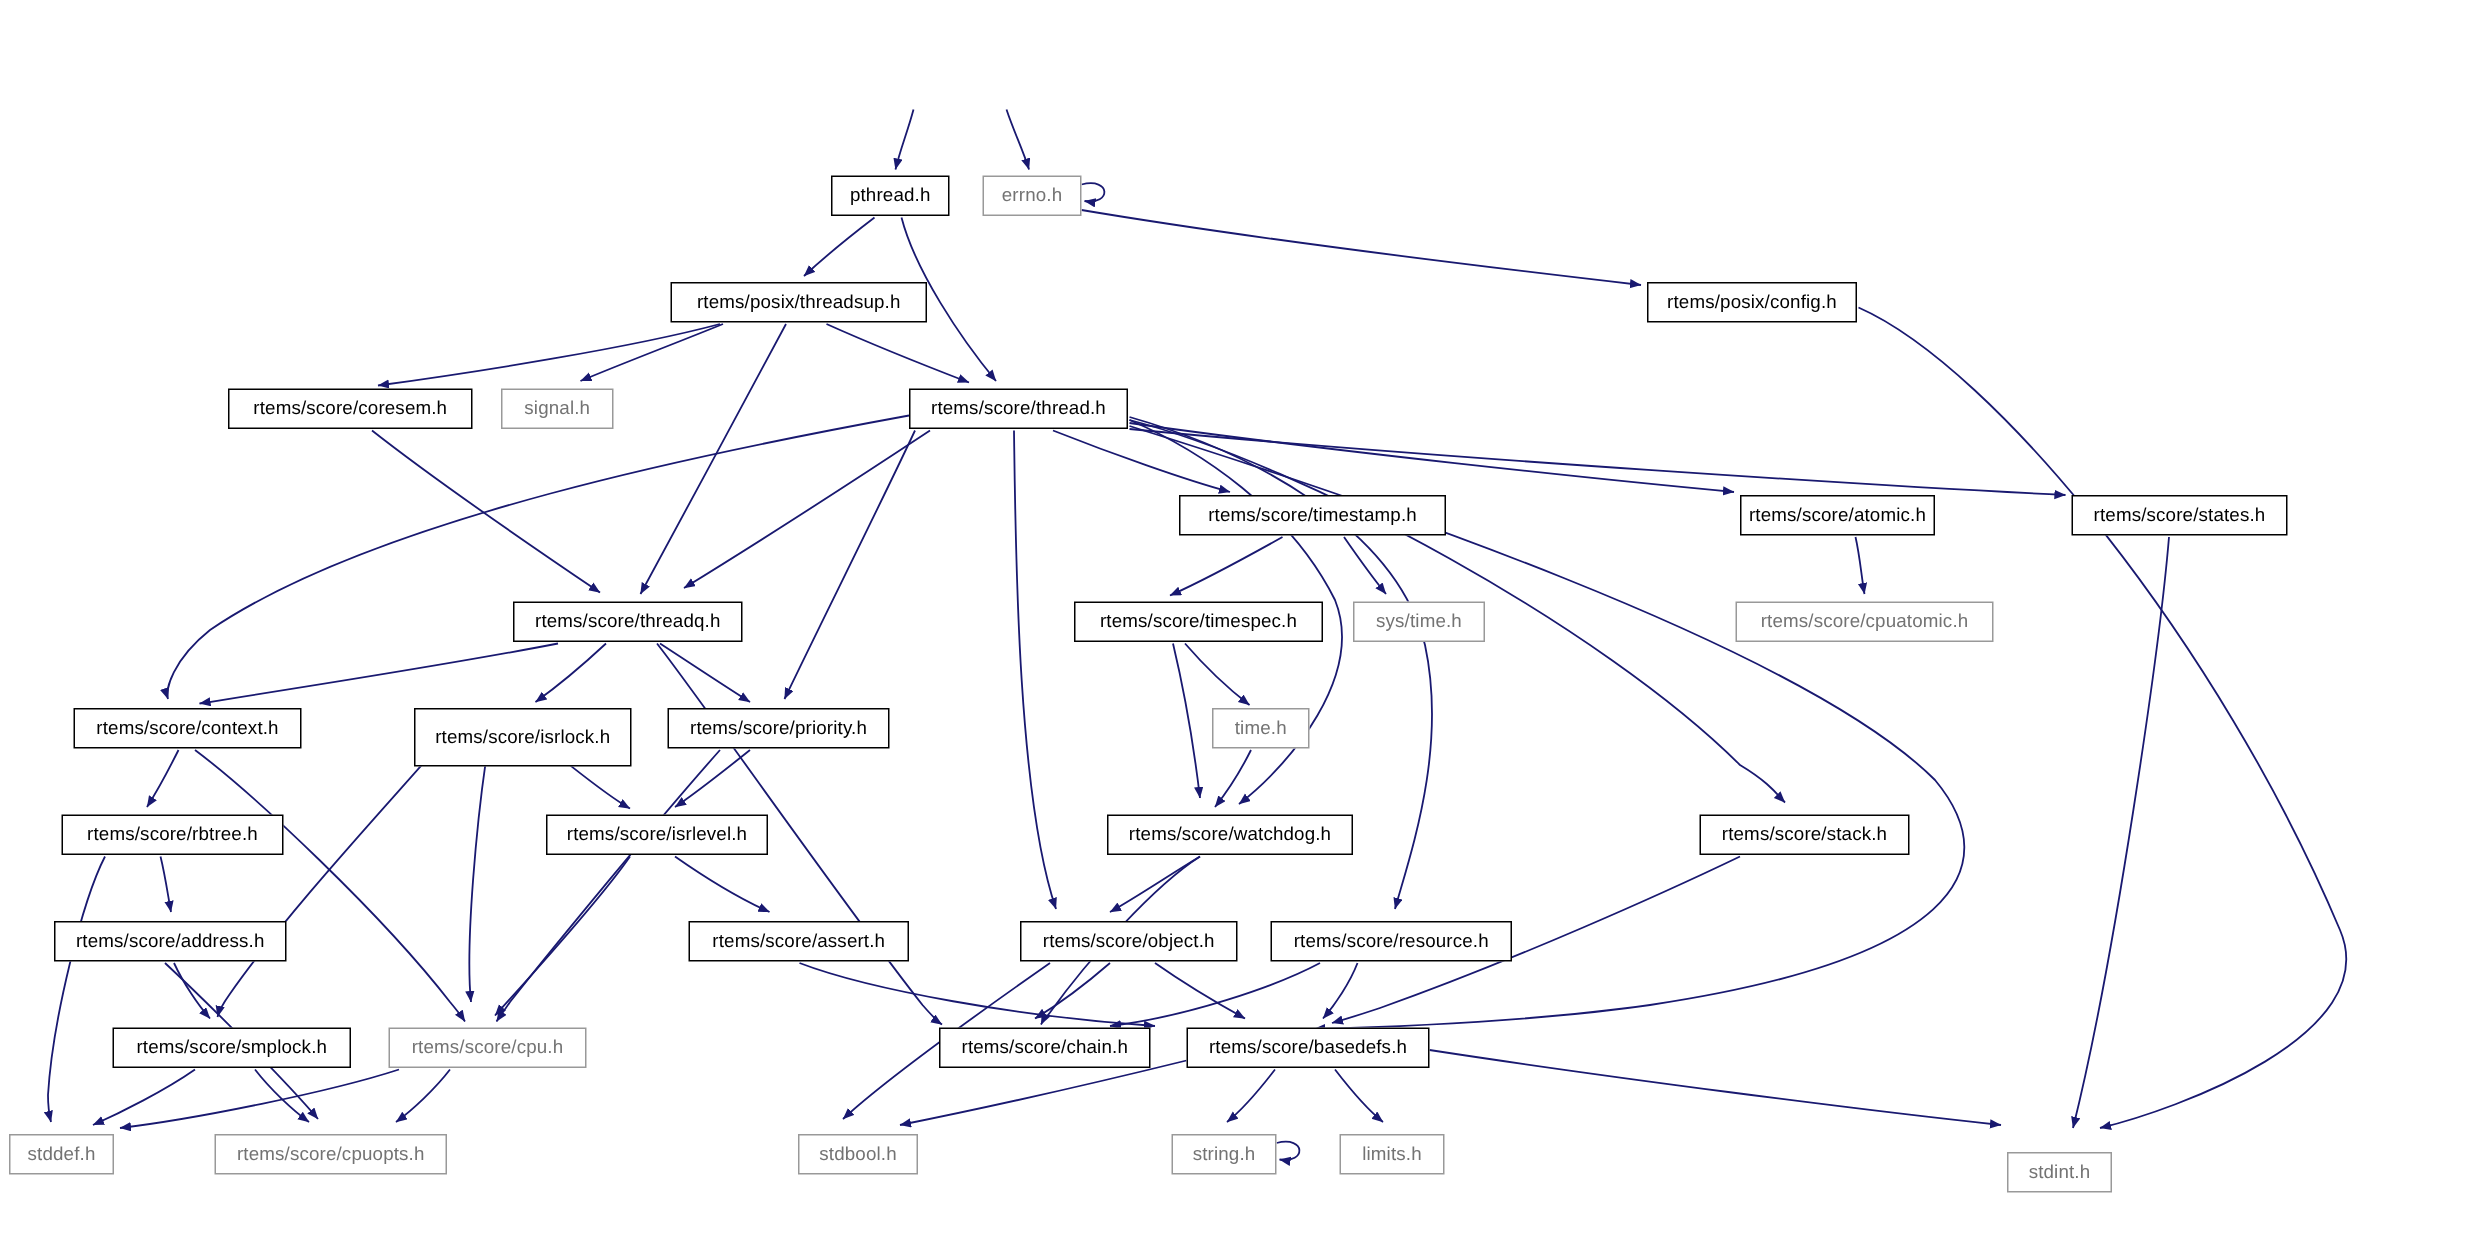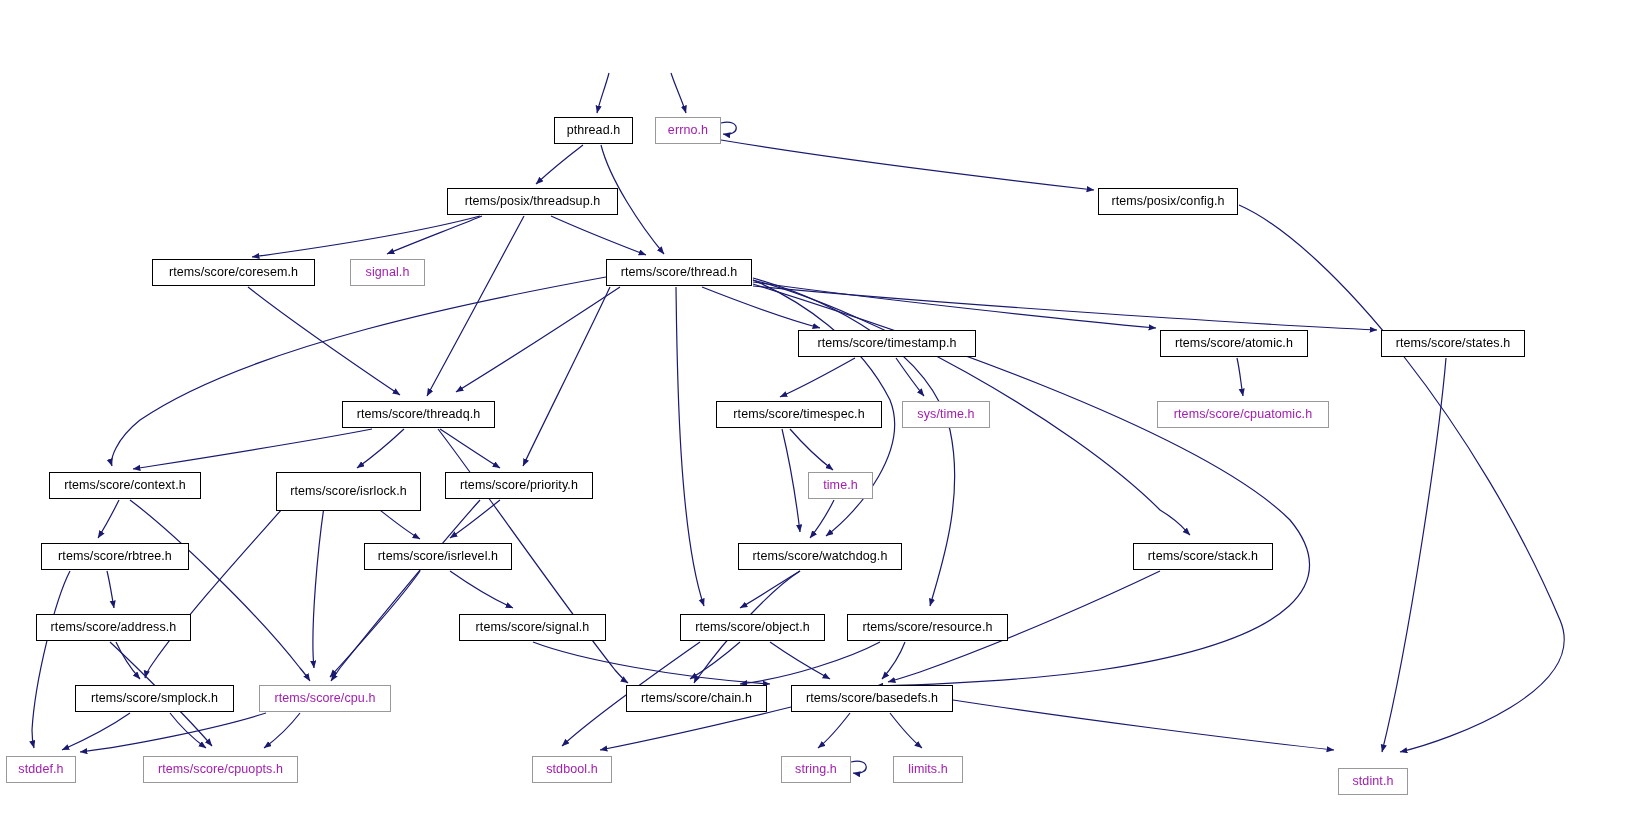--- a/index.html
+++ b/index.html
@@ -40,21 +40,21 @@
   .node.root {
     background: #bfbfbf;
     border: 1px solid #000000;
     justify-content: flex-start;
     text-align: left;
     padding-left: 5px;
     line-height: 1.48;
   }
   .node.sys {
     border: 1px solid #999999;
-    color: #a21caf;
+    color: #737373;
   }
 </style>
 </head>
 <body>
 
 <div id="canvas">
 
   <svg class="edges" viewBox="0 0 1646 829">
     <defs>
       <marker id="arrow" markerWidth="9" markerHeight="9" refX="7.4" refY="3.1" orient="auto" markerUnits="userSpaceOnUse">
@@ -198,27 +198,27 @@
   <div class="node" style="left:554px; top:117px; width:79px; height:27px;">pthread.h</div>
 
   <div class="node sys" style="left:655px; top:117px; width:66px; height:27px;">errno.h</div>
 
   <div class="node" style="left:447px; top:188px; width:171px; height:27px;">rtems/posix/threadsup.h</div>
 
   <div class="node" style="left:1098px; top:188px; width:140px; height:27px;">rtems/posix/config.h</div>
 
   <div class="node" style="left:152px; top:259px; width:163px; height:27px;">rtems/score/coresem.h</div>
 
-  <div class="node sys" style="left:334px; top:259px; width:75px; height:27px;margin-left:16px;">signal.h</div>
+  <div class="node sys" style="left:334px; top:259px; width:75px; height:27px;">signal.h</div>
 
   <div class="node" style="left:606px; top:259px; width:146px; height:27px;">rtems/score/thread.h</div>
 
-  <div class="node" style="left:786px; top:330px; width:178px; height:27px;margin-left:12px;">rtems/score/timestamp.h</div>
-
-  <div class="node" style="left:1160px; top:330px; width:148px; height:27px;">rtems/score/atomic.h</div>
+  <div class="node" style="left:786px; top:330px; width:178px; height:27px;">rtems/score/timestamp.h</div>
+
+  <div class="node" style="left:1160px; top:330px; width:130px; height:27px;">rtems/score/atomic.h</div>
 
   <div class="node" style="left:1381px; top:330px; width:144px; height:27px;">rtems/score/states.h</div>
 
   <div class="node" style="left:716px; top:401px; width:166px; height:27px;">rtems/score/timespec.h</div>
 
   <div class="node sys" style="left:902px; top:401px; width:88px; height:27px;">sys/time.h</div>
 
   <div class="node sys" style="left:1157px; top:401px; width:172px; height:27px;">rtems/score/cpuatomic.h</div>
 
   <div class="node" style="left:342px; top:401px; width:153px; height:27px;">rtems/score/threadq.h</div>
@@ -234,21 +234,21 @@
   <div class="node" style="left:41px; top:543px; width:148px; height:27px;">rtems/score/rbtree.h</div>
 
   <div class="node" style="left:364px; top:543px; width:148px; height:27px;">rtems/score/isrlevel.h</div>
 
   <div class="node" style="left:738px; top:543px; width:164px; height:27px;">rtems/score/watchdog.h</div>
 
   <div class="node" style="left:1133px; top:543px; width:140px; height:27px;">rtems/score/stack.h</div>
 
   <div class="node" style="left:36px; top:614px; width:155px; height:27px;">rtems/score/address.h</div>
 
-  <div class="node" style="left:459px; top:614px; width:147px; height:27px;">rtems/score/signal.h</div>
+  <div class="node" style="left:459px; top:614px; width:147px; height:27px;">rtems/score/assert.h</div>
 
   <div class="node" style="left:680px; top:614px; width:145px; height:27px;">rtems/score/object.h</div>
 
   <div class="node" style="left:847px; top:614px; width:161px; height:27px;">rtems/score/resource.h</div>
 
   <div class="node" style="left:75px; top:685px; width:159px; height:27px;">rtems/score/smplock.h</div>
 
   <div class="node sys" style="left:259px; top:685px; width:132px; height:27px;">rtems/score/cpu.h</div>
 
   <div class="node" style="left:626px; top:685px; width:141px; height:27px;">rtems/score/chain.h</div>

